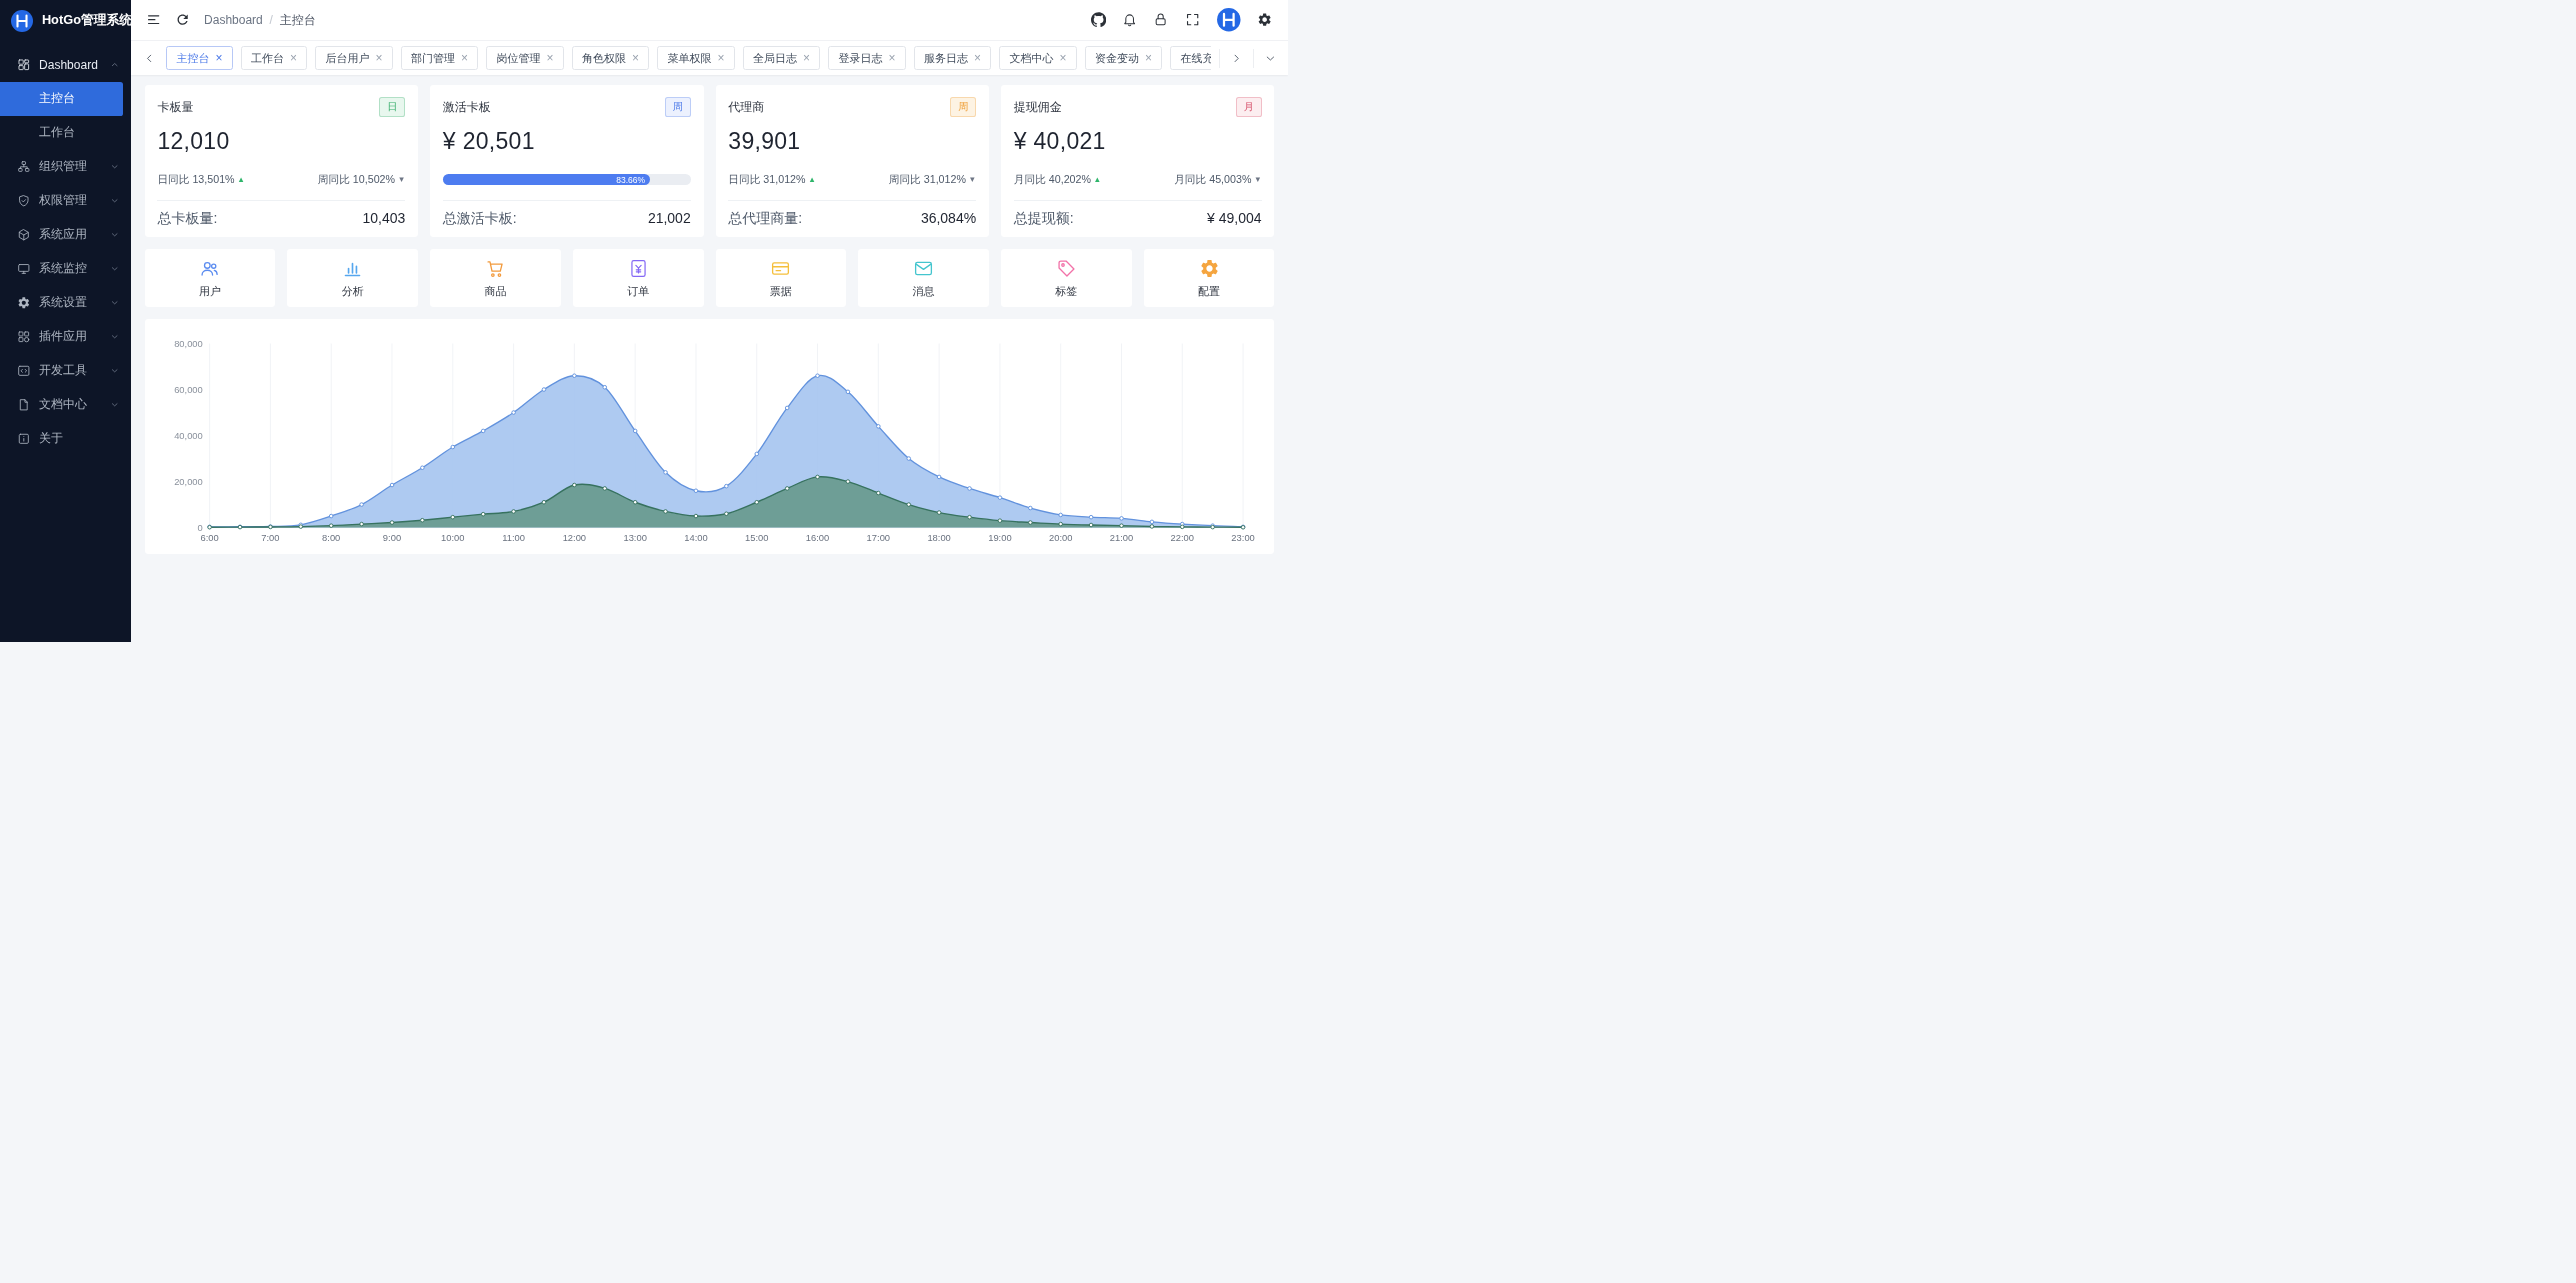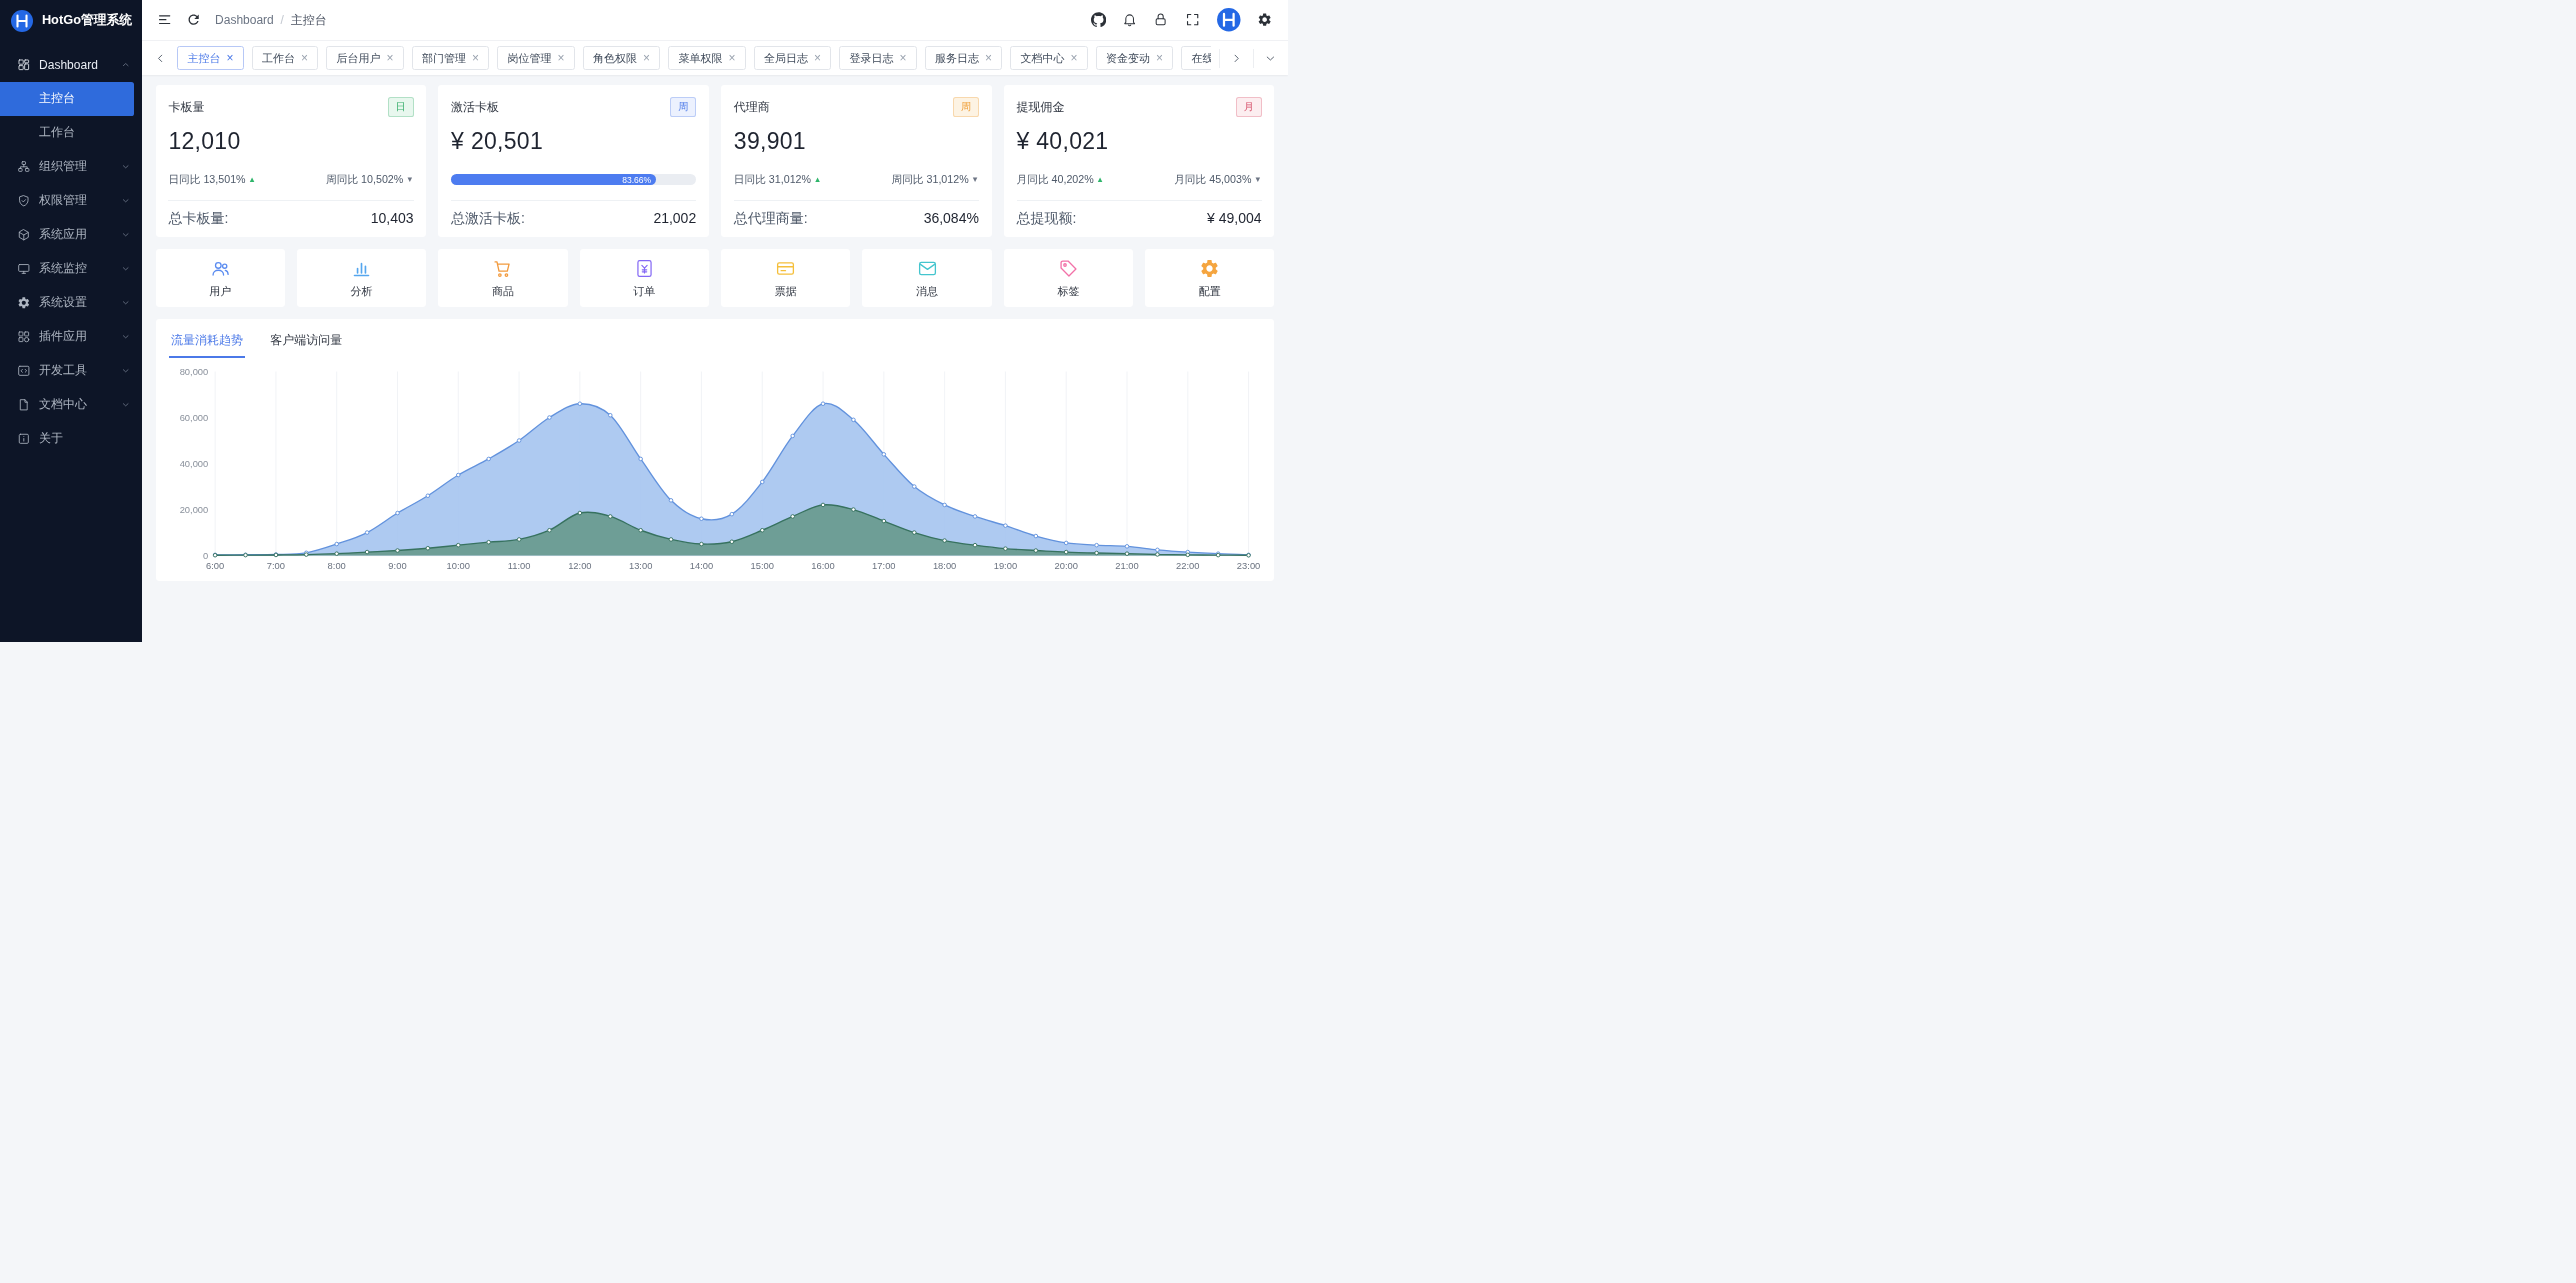--- a/index.html
+++ b/index.html
@@ -5,21 +5,21 @@
   * { box-sizing: border-box; margin: 0; padding: 0; }
   html,body { width:1288px; height:642px; overflow:hidden; }
   body {
     font-family: "Liberation Sans", "DejaVu Sans", sans-serif;
     background:#f4f6f9; color:#333;
     --primary:#4b79e8;
   }
   .app { display:flex; width:100%; height:100%; }
 
   
-  .sidebar { width:142px; flex-shrink:0; background:#0d1527; color:#aeb6c2; display:flex; flex-direction:column; }
+  .sidebar { width:131px; flex-shrink:0; background:#0d1527; color:#aeb6c2; display:flex; flex-direction:column; }
   .logo { height:41px; display:flex; align-items:center; gap:7.7px; padding:0 10.2px; cursor:pointer; }
   .logo-mark { width:24px; height:24px; flex-shrink:0; }
   .logo-mark svg { width:100%; height:100%; display:block; }
   .logo-text { color:#fff; font-size:12.8px; font-weight:600; white-space:nowrap; }
   .side-nav { margin-top:6.8px; flex:1; overflow:hidden; }
   .side-item { height:34px; display:flex; align-items:center; gap:8.5px; padding:0 12px 0 17px; font-size:12px; cursor:pointer; }
   .side-item.open { color:#e9edf4; }
   .s-icon { width:13.6px; height:13.6px; flex-shrink:0; }
   .s-icon svg { width:100%; height:100%; display:block; }
   .s-label { flex:1; white-space:nowrap; }
@@ -514,24 +514,20 @@
           <div class="quick-card">
             <span class="q-icon" style="color:#f5a53f">
               <svg viewBox="0 0 24 24" fill="currentColor">
                 <path d="M19.14 12.94c.04-.3.06-.61.06-.94 0-.32-.02-.64-.07-.94l2.03-1.58c.18-.14.23-.41.12-.61l-1.92-3.32c-.12-.22-.37-.29-.59-.22l-2.39.96c-.5-.38-1.03-.7-1.62-.94l-.36-2.54c-.04-.24-.24-.41-.48-.41h-3.84c-.24 0-.43.17-.47.41l-.36 2.54c-.59.24-1.13.57-1.62.94l-2.39-.96c-.22-.08-.47 0-.59.22L2.74 8.87c-.12.21-.08.47.12.61l2.03 1.58c-.05.3-.09.63-.09.94s.02.64.07.94l-2.03 1.58c-.18.14-.23.41-.12.61l1.92 3.32c.12.22.37.29.59.22l2.39-.96c.5.38 1.03.7 1.62.94l.36 2.54c.05.24.24.41.48.41h3.84c.24 0 .44-.17.47-.41l.36-2.54c.59-.24 1.13-.56 1.62-.94l2.39.96c.22.08.47 0 .59-.22l1.92-3.32c.12-.22.07-.47-.12-.61l-2.01-1.58zM12 15.6c-1.98 0-3.6-1.62-3.6-3.6s1.62-3.6 3.6-3.6 3.6 1.62 3.6 3.6-1.62 3.6-3.6 3.6z"></path>
               </svg>
             </span>
             <span class="q-label">配置</span>
           </div>
         </div>
       <div class="chart-card">
-        <div class="chart-tabs" id="chart-tabs">
-            <div class="chart-tab active">流量消耗趋势</div>
-            <div class="chart-tab">客户端访问量</div>
-          </div>
         <svg id="trend-chart" viewBox="0 0 1281 250">
             <line x1="54" y1="10" x2="54" y2="226" stroke="#eef1f5" stroke-width="1"></line>
             <line x1="125.3529411764706" y1="10" x2="125.3529411764706" y2="226" stroke="#eef1f5" stroke-width="1"></line>
             <line x1="196.7058823529412" y1="10" x2="196.7058823529412" y2="226" stroke="#eef1f5" stroke-width="1"></line>
             <line x1="268.05882352941177" y1="10" x2="268.05882352941177" y2="226" stroke="#eef1f5" stroke-width="1"></line>
             <line x1="339.4117647058824" y1="10" x2="339.4117647058824" y2="226" stroke="#eef1f5" stroke-width="1"></line>
             <line x1="410.7647058823529" y1="10" x2="410.7647058823529" y2="226" stroke="#eef1f5" stroke-width="1"></line>
             <line x1="482.11764705882354" y1="10" x2="482.11764705882354" y2="226" stroke="#eef1f5" stroke-width="1"></line>
             <line x1="553.4705882352941" y1="10" x2="553.4705882352941" y2="226" stroke="#eef1f5" stroke-width="1"></line>
             <line x1="624.8235294117648" y1="10" x2="624.8235294117648" y2="226" stroke="#eef1f5" stroke-width="1"></line>

